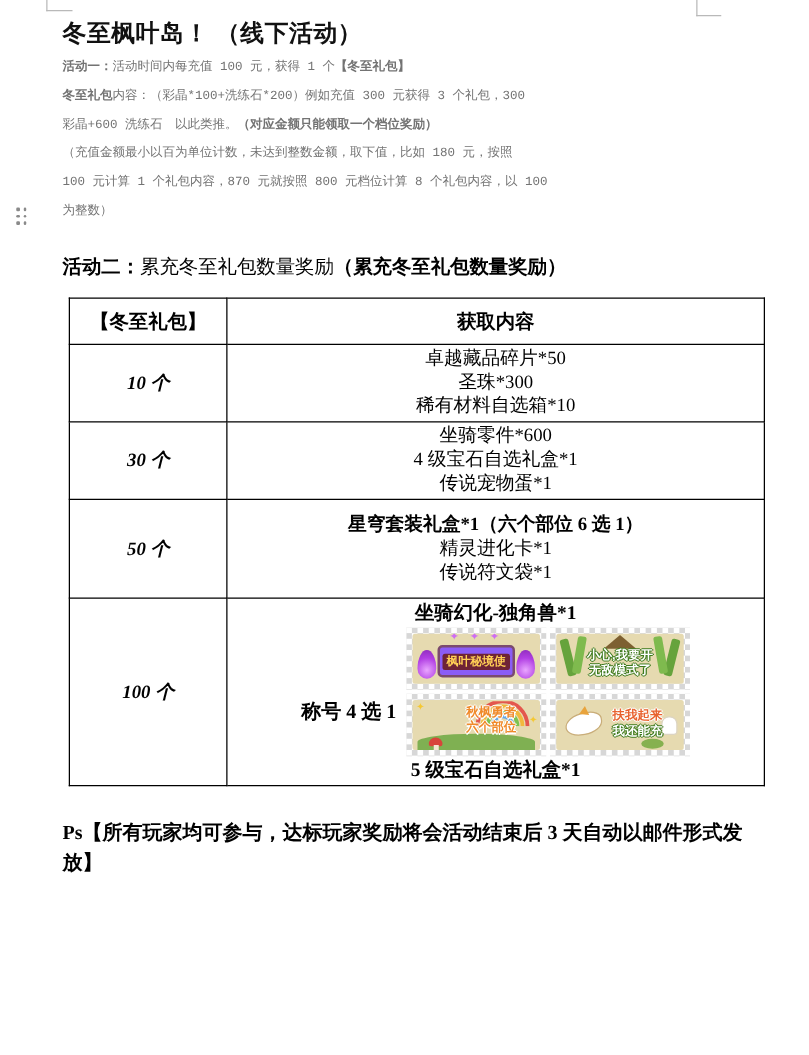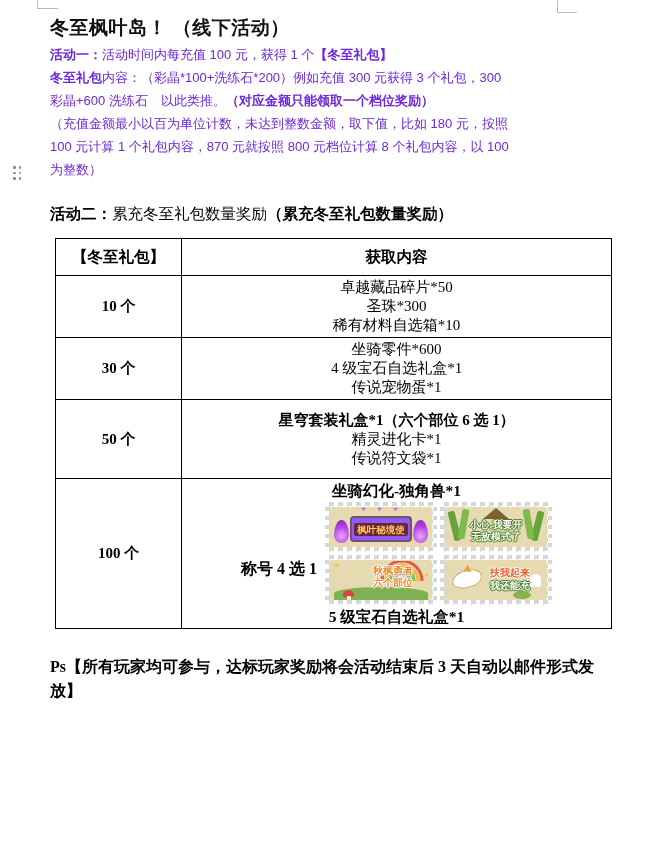--- a/index.html
+++ b/index.html
@@ -17,32 +17,32 @@
                grid-template-columns:repeat(2,4px);grid-auto-rows:4px;gap:1.5px;cursor:grab;}
   .drag-handle i{width:2.5px;height:2.5px;background:#8a8a8a;border-radius:1px;}
 
   .title{margin:15px 0 0 50px;font-size:19px;font-weight:bold;line-height:26px;letter-spacing:.5px;color:#111;}
 
   .intro{margin:6px 0 0 50px;width:566px;font-size:15px;line-height:37px;color:var(--intro-text,#3d3d3d);}
   .intro .indent{text-indent:33px;}
   .red{color:var(--accent-red,#ff0000);}
   .b{font-weight:bold;color:#1a1a1a;}
 
-  .body-block{margin:2px 0 0 50px;width:566px;font-family:Liberation Sans, sans-serif;
-              font-size:13px;line-height:23px;color:#6d28d9;}
+  .body-block{margin:2px 0 0 50px;width:566px;font-family:Liberation Mono, monospace;
+              font-size:10px;line-height:23px;color:#737373;}
   .body-block .bl{font-weight:bold;}
 
   .act2{margin:21px 0 0 50px;font-family:"Liberation Serif","DejaVu Serif",serif;font-size:15.5px;line-height:23px;}
   .act2 .bl{font-weight:bold;}
 
   table.rewards{margin:13px 0 0 55px;width:556px;border-collapse:collapse;table-layout:fixed;
                 font-family:"Liberation Serif","DejaVu Serif",serif;font-size:15px;}
   table.rewards td,table.rewards th{border:1.5px solid #000;text-align:center;vertical-align:middle;padding:2px;}
   th.h{height:32px;font-size:15.5px;font-weight:bold;}
-  td.tier{font-weight:bold;}
+  td.tier{font-weight:bold;font-style:italic;}
   .cline{line-height:19px;}
   .lead-bold{font-weight:bold;}
   tr.r1 td{height:55px;} tr.r2 td{height:55px;} tr.r3 td{height:74px;} tr.r4 td{height:142px;vertical-align:top;}
 
   .r4-top,.r4-bottom{font-weight:bold;font-size:15.5px;line-height:19px;}
   .r4-mid{display:flex;align-items:center;justify-content:center;gap:8px;margin:2px 0;}
   .r4-label{font-weight:bold;font-size:16px;margin-top:32px;}
   .badge-grid{display:grid;grid-template-columns:repeat(2,112px);gap:3px;}
 
   .badge{width:102px;height:40px;padding:5px;

